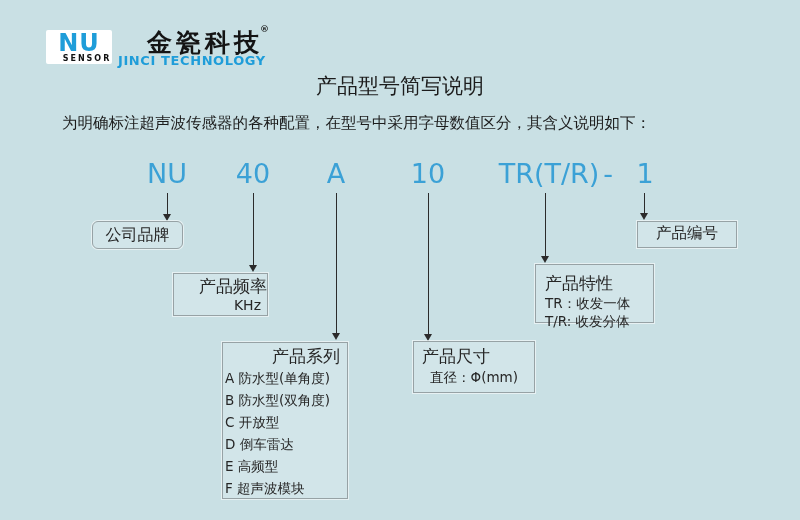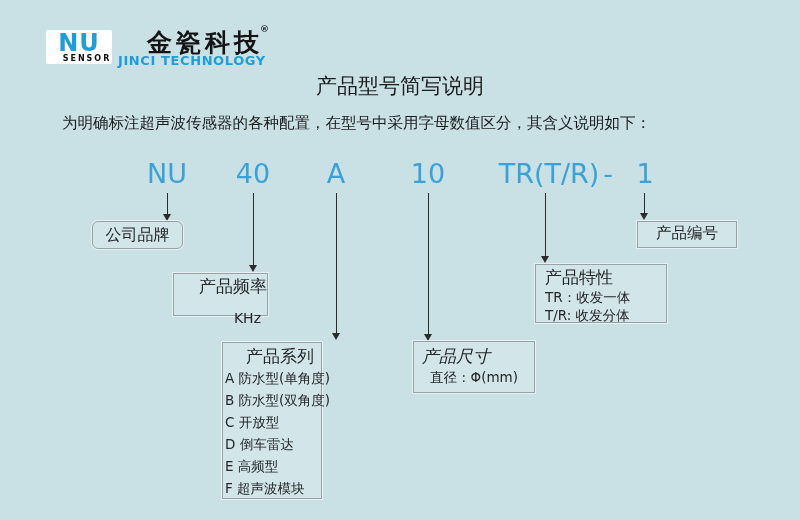--- a/index.html
+++ b/index.html
@@ -30,28 +30,28 @@
   
   .box{position:absolute;background:#d2e5e9;border:1px solid #97a2a5;box-shadow:0 0 0 1px rgba(255,255,255,0.55);
        box-sizing:border-box;color:#262626;}
   .box-title{font-size:17px;line-height:22px;color:#262626;}
   .box-brand{left:92px;top:221px;width:91px;height:28px;display:flex;align-items:center;justify-content:center;border-radius:6px;}
   .box-brand .box-title{font-size:16px;}
   .box-number{left:637px;top:221px;width:100px;height:27px;display:flex;align-items:flex-start;justify-content:center;}
   .box-number .box-title{font-size:15.5px;}
   .box-frequency{left:173px;top:273px;width:95px;height:43px;padding-top:1px;}
   .box-frequency .box-title{text-align:right;}
-  .box-frequency .unit{text-align:right;padding-right:6px;font-size:14px;line-height:17px;margin-top:13px;}
-  .box-series{left:222px;top:342px;width:100px;height:157px;padding-top:3px;}
+  .box-frequency .unit{text-align:right;padding-right:6px;font-size:14px;line-height:17px;}
+  .box-series{left:222px;top:342px;width:126px;height:157px;padding-top:3px;}
   .box-series .box-title{text-align:right;padding-right:7px;line-height:21px;}
   .box-series .item{font-size:13.5px;line-height:22px;padding-left:2px;white-space:nowrap;}
   .box-size{left:413px;top:341px;width:122px;height:52px;padding-top:3px;}
-  .box-size .box-title{padding-left:8px;font-style:italic;}
+  .box-size .box-title{padding-left:8px;}
   .box-size .note{padding-left:16px;font-size:13.5px;line-height:20px;}
-  .box-feature{left:535px;top:264px;width:132px;height:59px;padding-top:2px;}
+  .box-feature{left:535px;top:264px;width:119px;height:59px;padding-top:8px;}
   .box-feature .box-title{padding-left:9px;line-height:21px;}
   .box-feature .line{padding-left:9px;font-size:13.5px;line-height:18px;white-space:nowrap;}
 </style>
 </head>
 <body>
 
 <div class="page">
 
   <div class="logo-box">
     <div class="logo-nu">NU</div>

